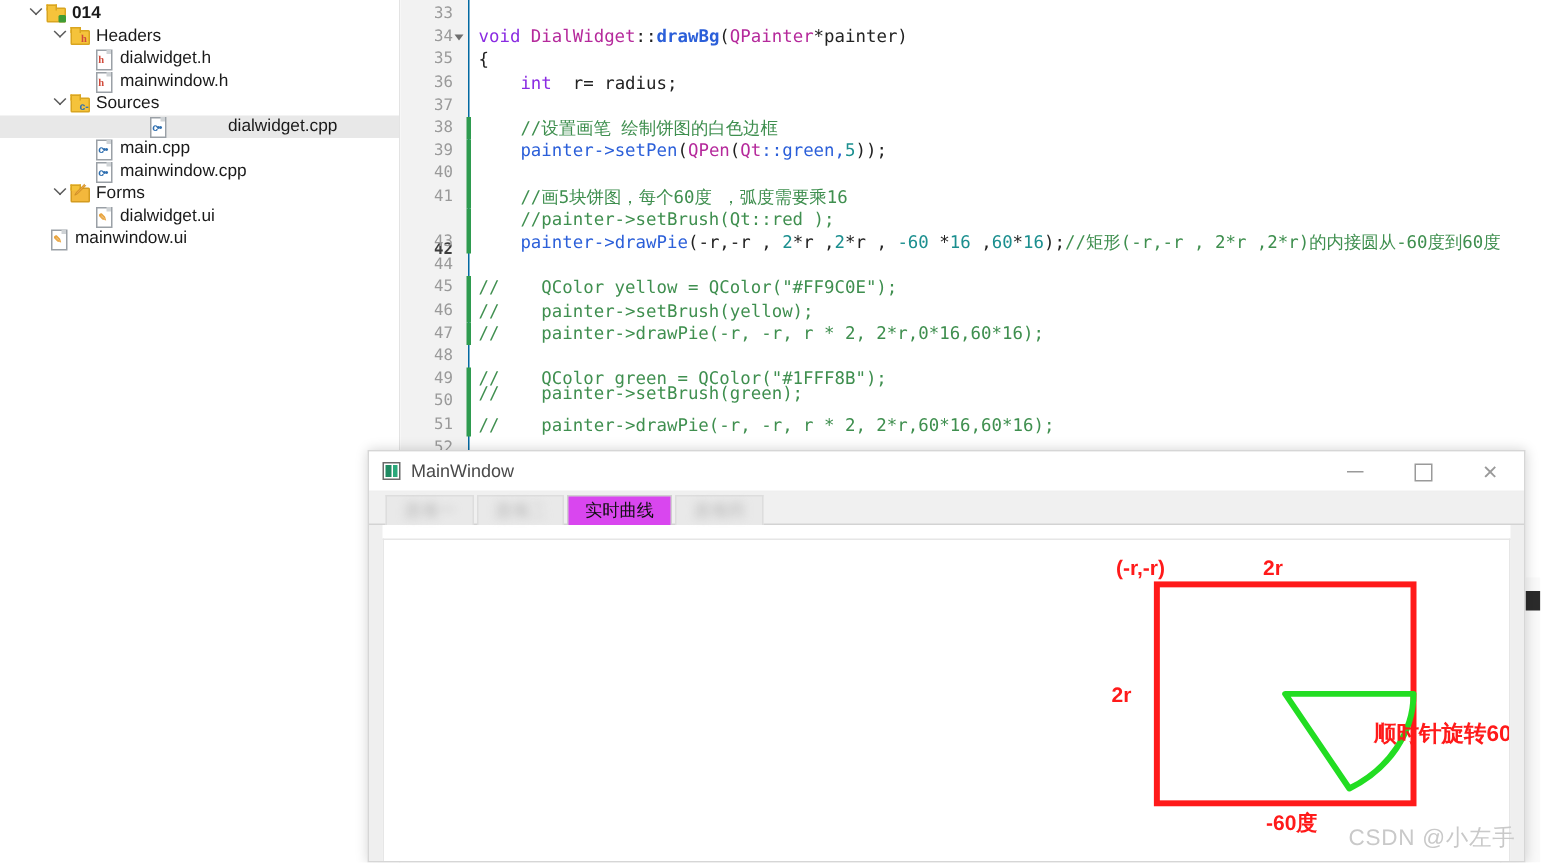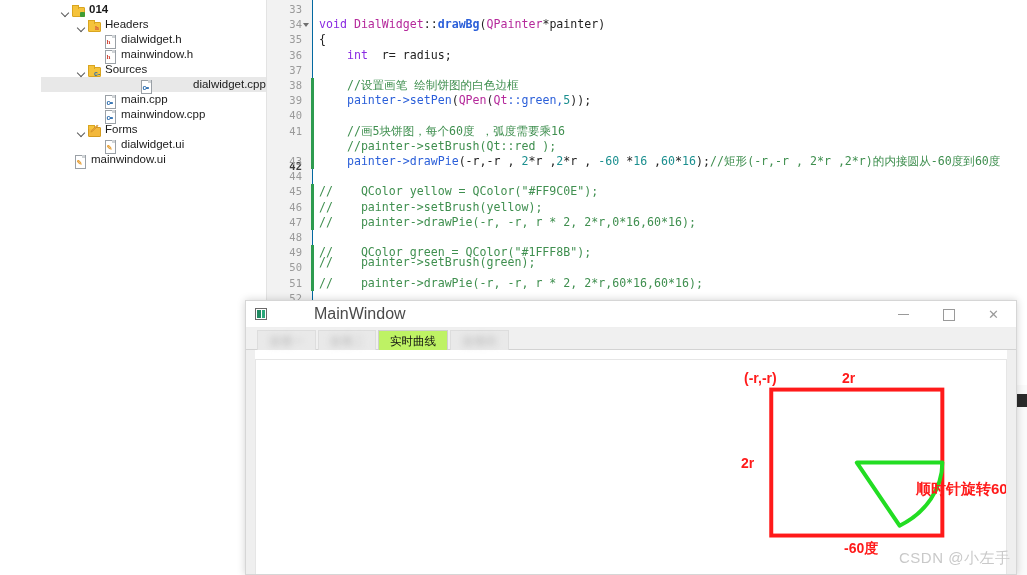--- a/index.html
+++ b/index.html
@@ -15,26 +15,25 @@
   
   #project-tree {
     position: absolute; left: 0; top: 0;
     width: 267px; height: 575px;
     background: #ffffff;
     border-right: 1px solid #e3e3e3;
     padding-top: 2px;
     overflow: hidden;
   }
   .tree-row {
-    display: flex; align-items: flex-end;
+    display: flex; align-items: flex-start;
     height: 15px; line-height: 15px;
     font-size: 11.5px; color: #1a1a1a;
     white-space: nowrap;
     padding-right: 4px;
-    margin-left: 41px;
   }
   .tree-row.selected { background: #e8e8e8; }
   .tw { width: 12px; flex: 0 0 12px; display:flex; align-items:center; justify-content:center; }
   .chev {
     display:inline-block; width: 8px; height: 8px;
     position: relative;
   }
   .chev::before{
     content:""; position:absolute; left:1px; top:1px;
     width:5px; height:5px;
@@ -161,21 +160,21 @@
   #mw-appicon{
     width:12px;height:12px;margin-left:9px;margin-right:7px;position:relative;
     background:#ffffff; border:1px solid #6a6a6a;
   }
   #mw-appicon::before{
     content:""; position:absolute; left:1px; top:1px; width:4px;height:8px;background:#1f8a62;
   }
   #mw-appicon::after{
     content:""; position:absolute; left:6px; top:1px; width:3px;height:8px;background:#2aa87a;
   }
-  #mw-title{ font-size:16px; color:#4a4a4a;margin-left:40px; }
+  #mw-title{ font-size:12px; color:#4a4a4a; }
   .wbtn{
     width:45px; height:27px; display:flex;align-items:center;justify-content:center;
     color:#9a9a9a; font-size:12px;
   }
   #mw-winbtns{ position:absolute; right:0; top:0; display:flex; }
   .wb-min::before{ content:""; display:block; width:11px;height:1px;background:#9a9a9a; }
   .wb-max::before{ content:""; display:block; width:10px;height:10px;border:1px solid #9a9a9a; }
   .wb-close{ font-size:13px; line-height:1; }
 
   #mw-tabbar{
@@ -183,21 +182,21 @@
     border-bottom:1px solid #d3d3d3;
     padding-left:11px; display:flex; align-items:flex-end;
   }
   .tab{
     height:20px; line-height:20px; font-size:11.5px;
     padding:0 11px; margin-right:2px;
     border:1px solid #cfcfcf; border-bottom:none;
     background:#e7e7e7; color:#333;
     position:relative; top:1px;
   }
-  .tab.active{ background:#bef264; color:#111; border-color:#cfcfcf; }
+  .tab.active{ background:#d946ef; color:#111; border-color:#cfcfcf; }
   .tab.blurred{
     color:transparent;
     background:#e9e9e9;
     border-color:#dddddd;
   }
   .tab.blurred .blurtext{
     display:block; color:#b4b4b4; filter: blur(3px);
     font-size:11.5px; line-height:20px;
   }
   #mw-canvas{

